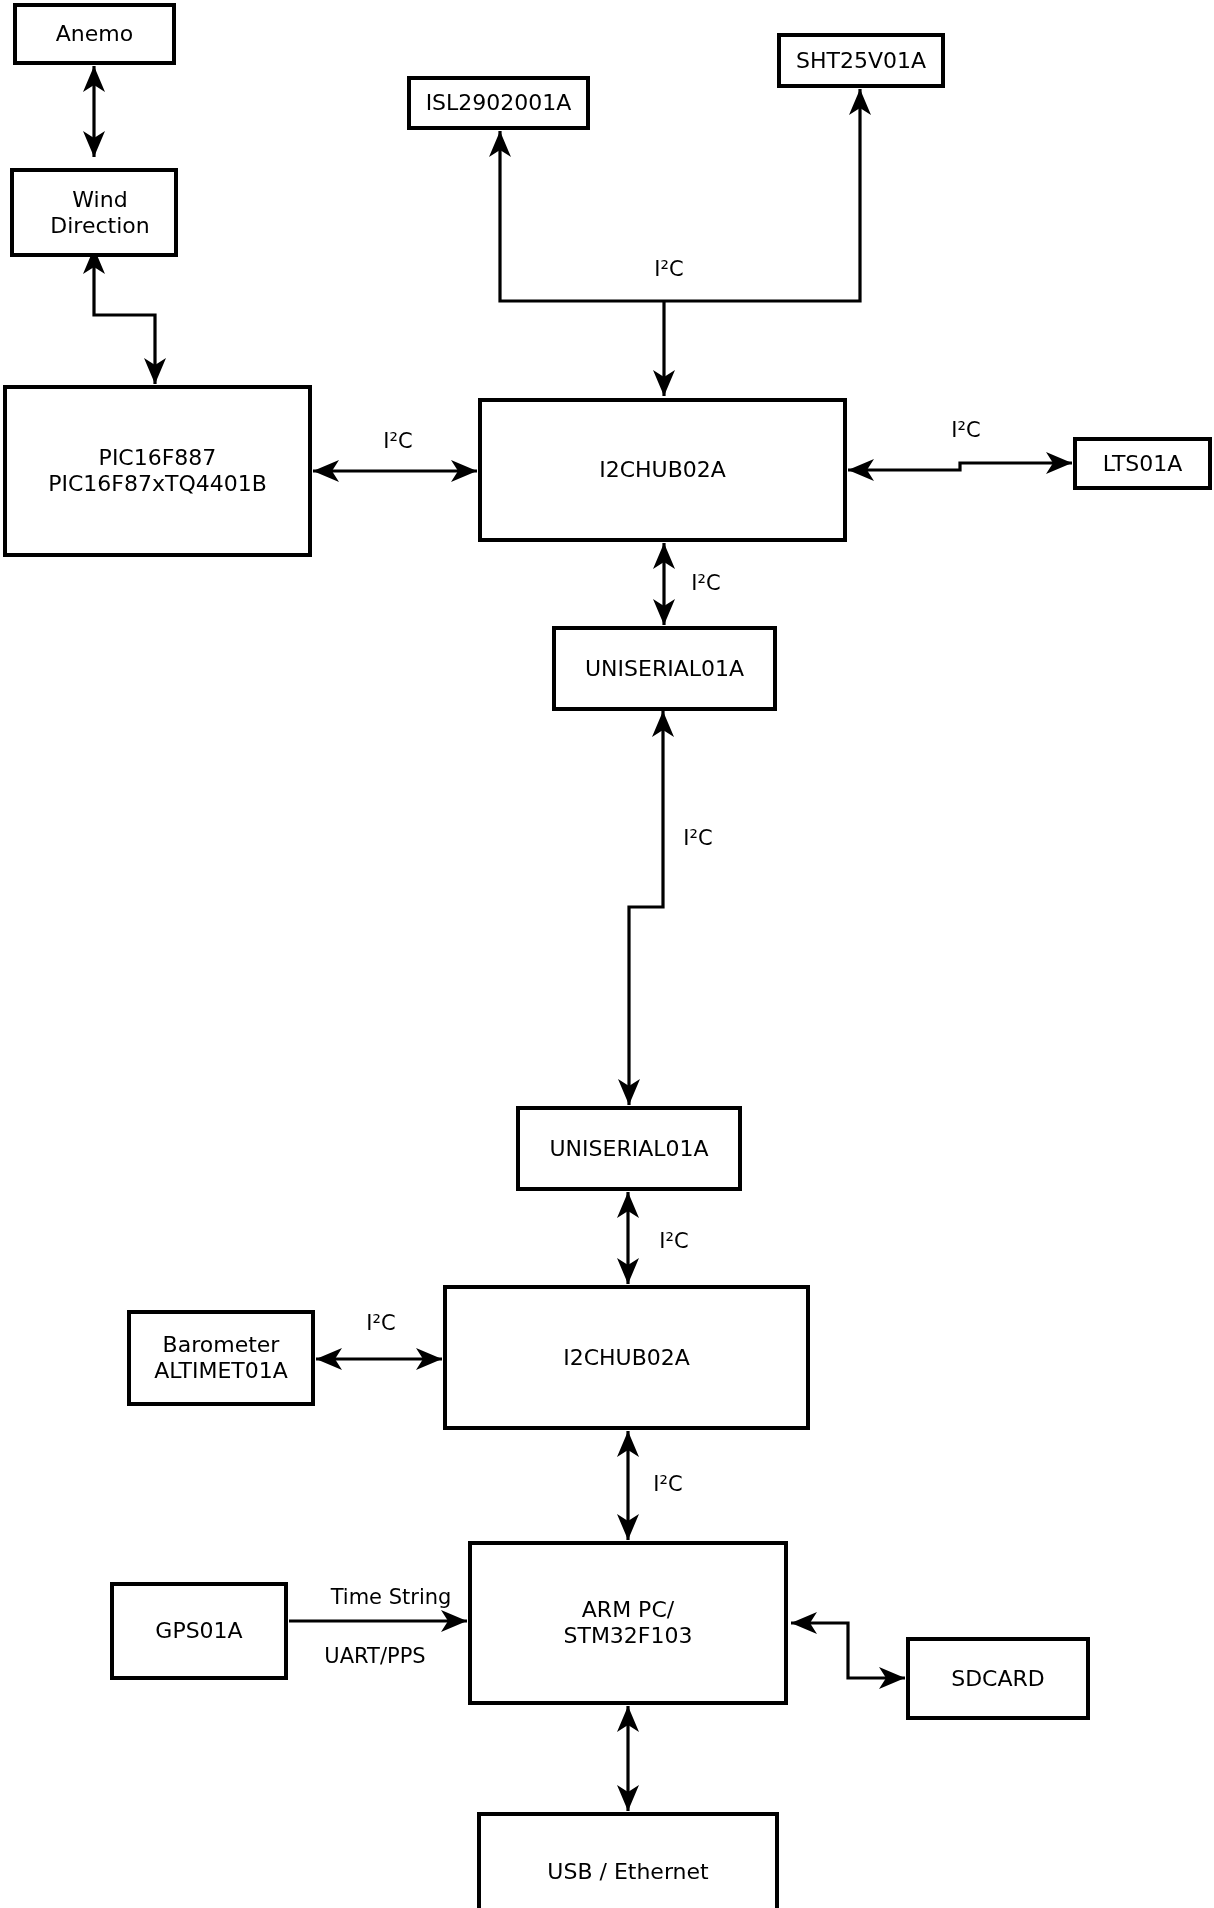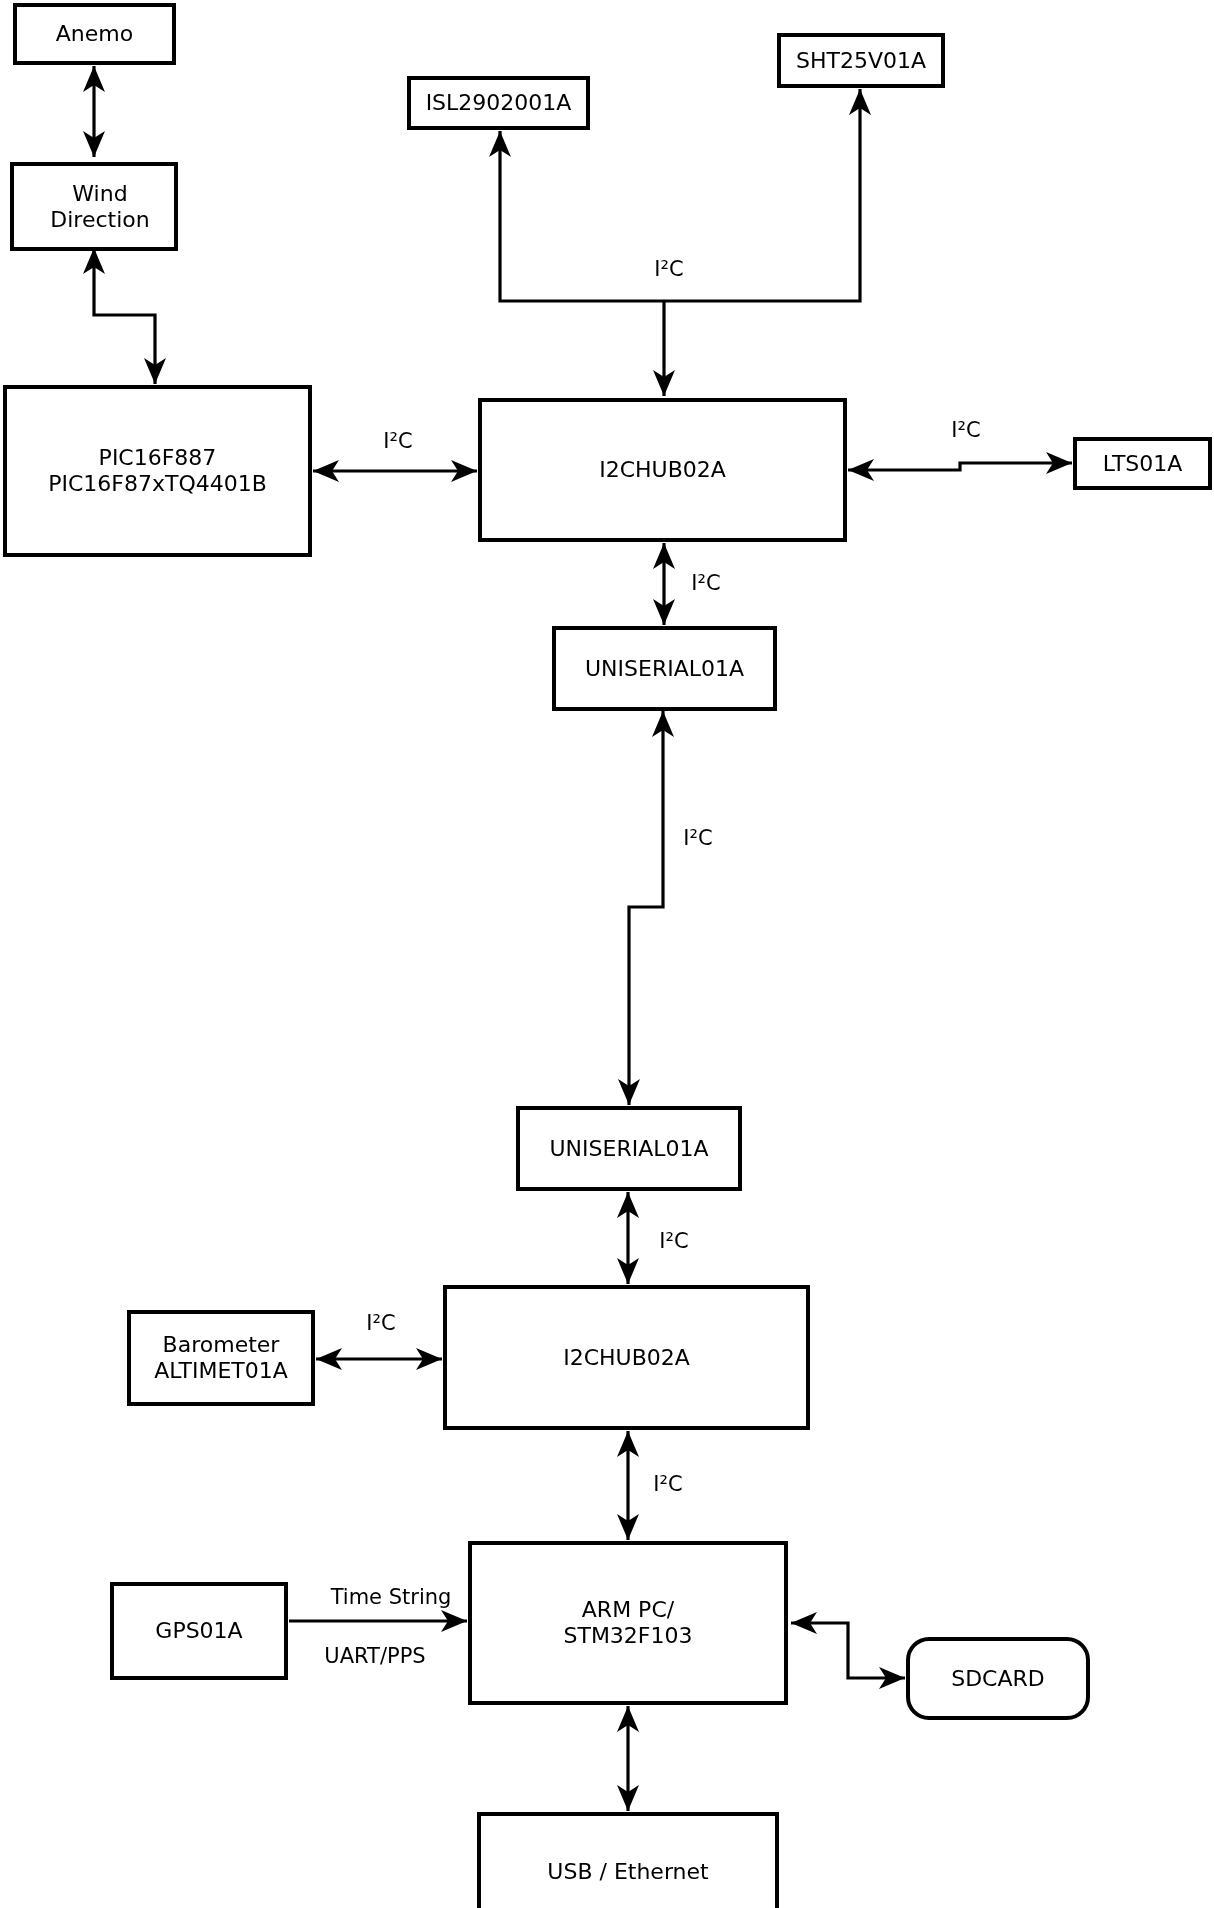--- a/index.html
+++ b/index.html
@@ -70,21 +70,21 @@
     <polyline class="edge" points="628,1431 628,1540" marker-start="url(#ah)" marker-end="url(#ah)"></polyline>
     <polyline class="edge" points="289,1621 467,1621" marker-end="url(#ah)"></polyline>
     <polyline class="edge" points="791,1623 848,1623 848,1678 905,1678" marker-start="url(#ah)" marker-end="url(#ah)"></polyline>
     <polyline class="edge" points="628,1706 628,1811" marker-start="url(#ah)" marker-end="url(#ah)"></polyline>
   </svg>
 
   <div class="node" style="left:13px; top:3px; width:163px; height:62px;">
     <span>Anemo</span>
   </div>
 
-  <div class="node" style="left:10px; top:162px; width:168px; height:89px;padding-left:12px;">
+  <div class="node" style="left:10px; top:168px; width:168px; height:89px;padding-left:12px;">
     <span>Wind</span>
     <span>Direction</span>
   </div>
 
   <div class="node" style="left:3px; top:385px; width:309px; height:172px;">
     <span>PIC16F887</span>
     <span>PIC16F87xTQ4401B</span>
   </div>
 
   <div class="node" style="left:407px; top:76px; width:183px; height:54px;">
@@ -122,21 +122,21 @@
 
   <div class="node" style="left:110px; top:1582px; width:178px; height:98px;">
     <span>GPS01A</span>
   </div>
 
   <div class="node" style="left:468px; top:1541px; width:320px; height:164px;">
     <span>ARM PC/</span>
     <span>STM32F103</span>
   </div>
 
-  <div class="node" style="left:906px; top:1637px; width:184px; height:83px;border-radius:23px;">
+  <div class="node" style="left:906px; top:1637px; width:184px; height:83px;">
     <span>SDCARD</span>
   </div>
 
   <div class="node" style="left:477px; top:1812px; width:302px; height:120px;">
     <span>USB / Ethernet</span>
   </div>
 
   <div class="elabel" style="left:398px; top:441px;">I²C</div>
   <div class="elabel" style="left:669px; top:269px;">I²C</div>
   <div class="elabel" style="left:966px; top:430px;">I²C</div>

